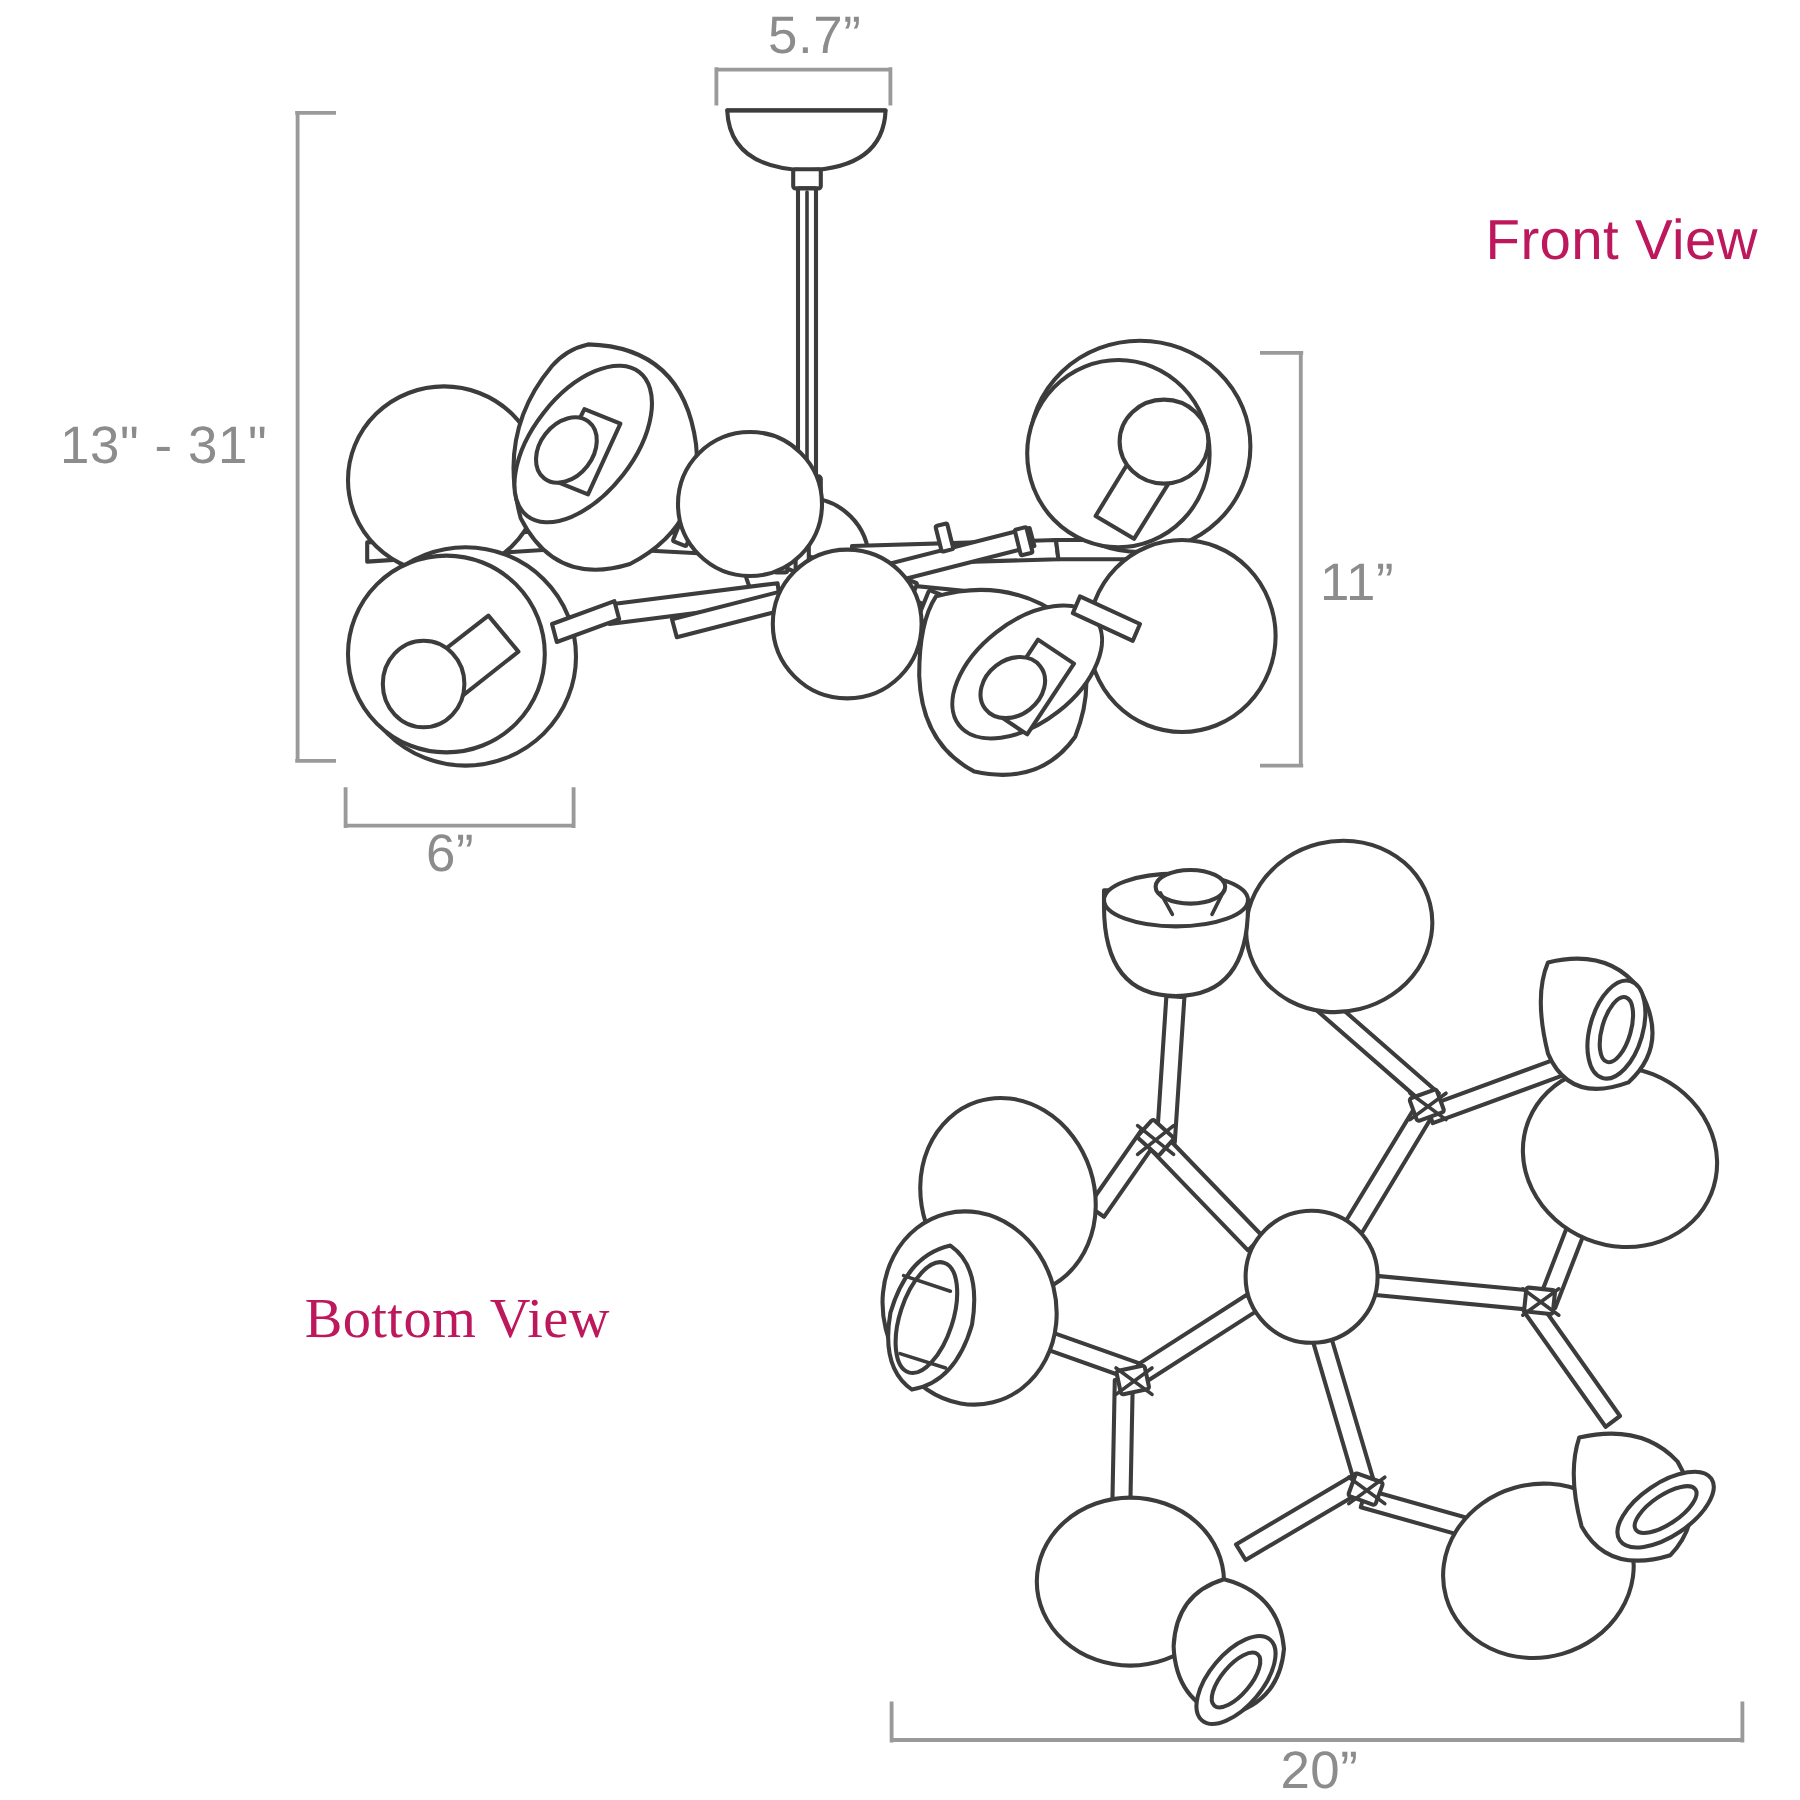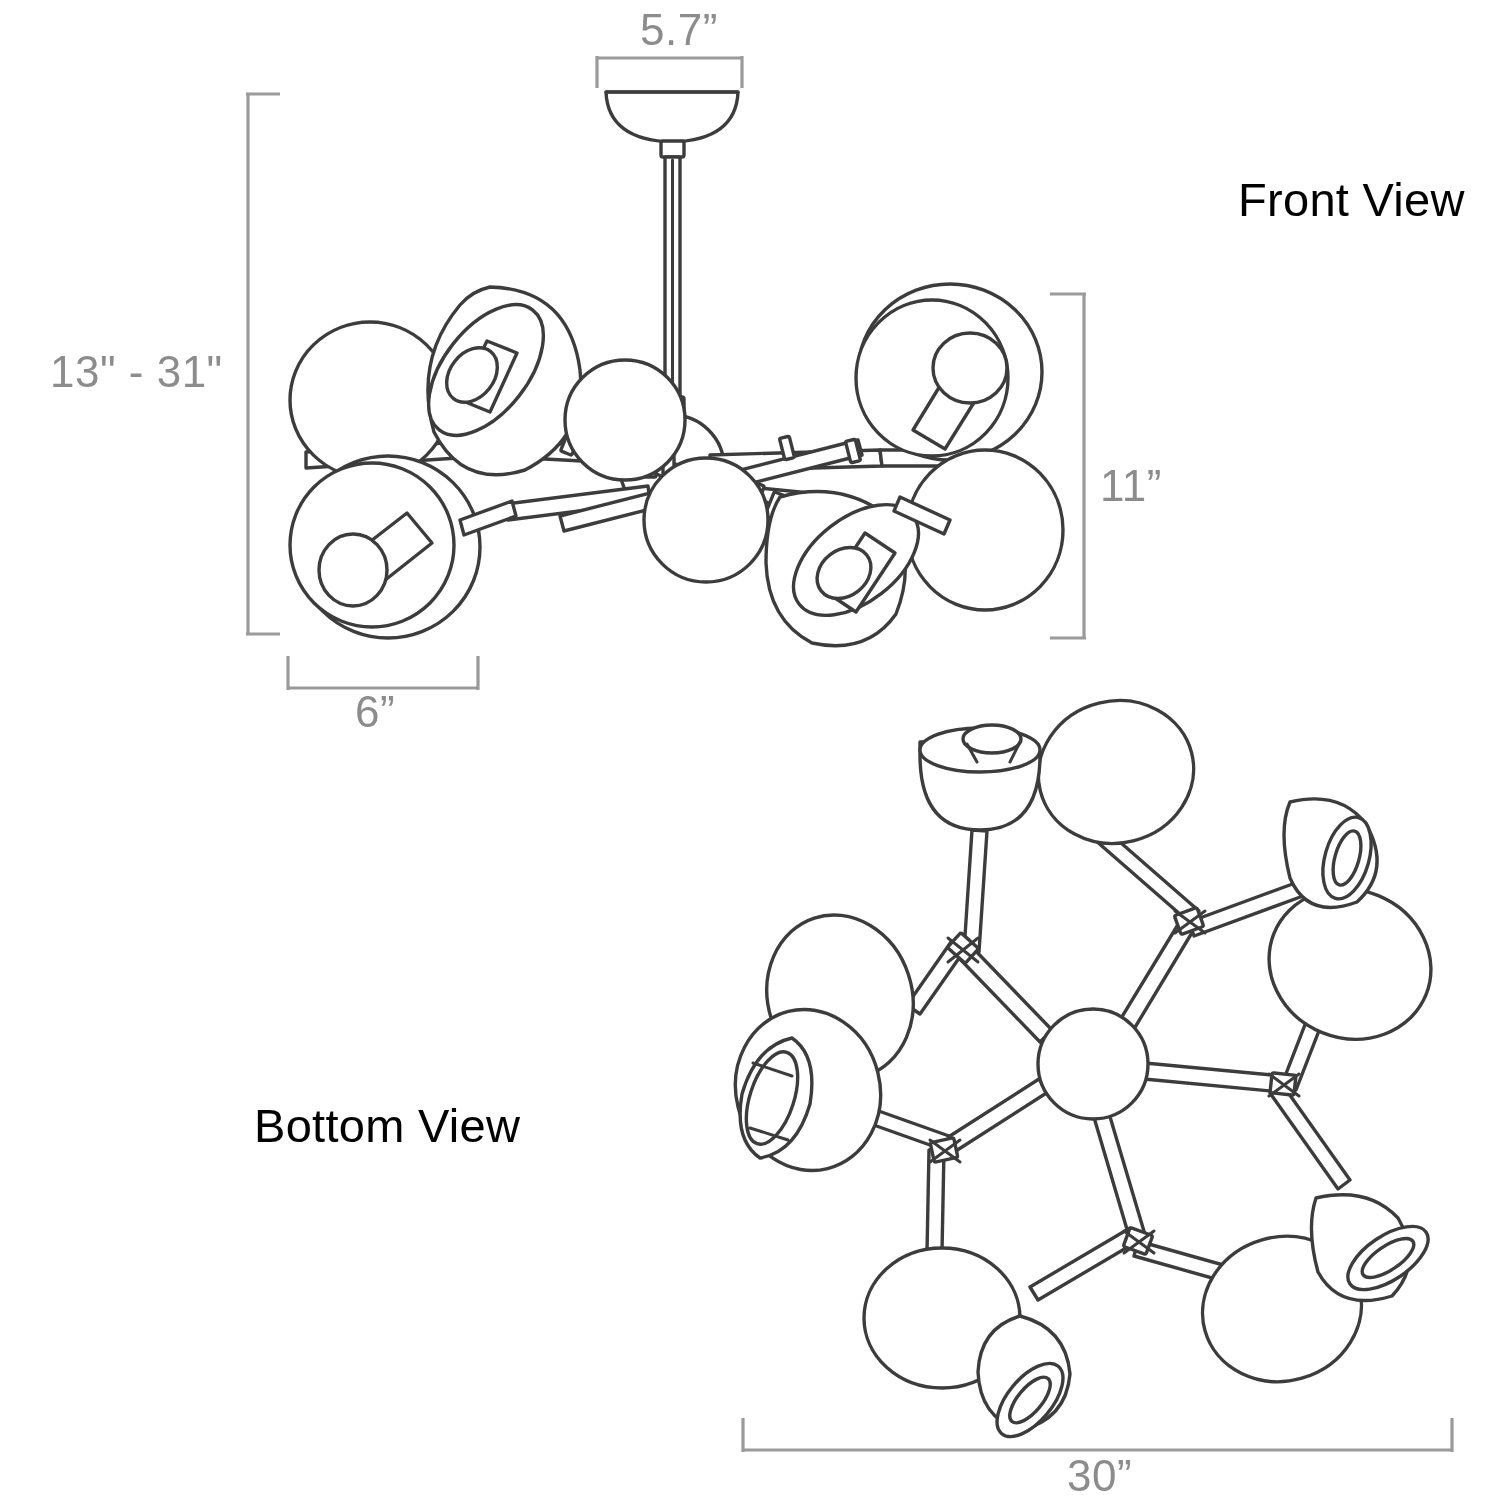--- a/index.html
+++ b/index.html
@@ -66,21 +66,21 @@
     color: #8c8c8c;
     font-family: "Liberation Sans", sans-serif;
     font-size: 44px;
     font-weight: 400;
     letter-spacing: 0.5px;
     white-space: nowrap;
     line-height: 1;
   }
   .view-title {
     position: absolute;
-    color: #000000;
+    color: #be185d;
     font-family: "Liberation Sans", sans-serif;
     font-size: 47px;
     font-weight: 400;
     letter-spacing: 0.3px;
     white-space: nowrap;
     line-height: 1;
   }
   .view-note {
     position: absolute;
     color: #949494;
@@ -308,20 +308,20 @@
   </svg>
 
   <div class="dim-label" style="left:620px; top:8px;">5.7”</div>
 
   <div class="dim-label" style="left:30px; top:350px;">13" - 31"</div>
 
   <div class="dim-label" style="left:1080px; top:464px;">11”</div>
 
   <div class="dim-label" style="left:335px; top:690px;">6”</div>
 
-  <div class="dim-label" style="left:1047px; top:1454px;">30”</div>
+  <div class="dim-label" style="left:1047px; top:1454px;">20”</div>
 
   <div class="view-title" style="left:1218px; top:176px;">Front View</div>
 
 
-  <div class="view-title" style="left:234px; top:1102px;">Bottom View</div>
+  <div class="view-title" style="left:234px; top:1076px;font-family:Liberation Serif, serif;">Bottom View</div>
 
 </div>
 
 </body></html>

